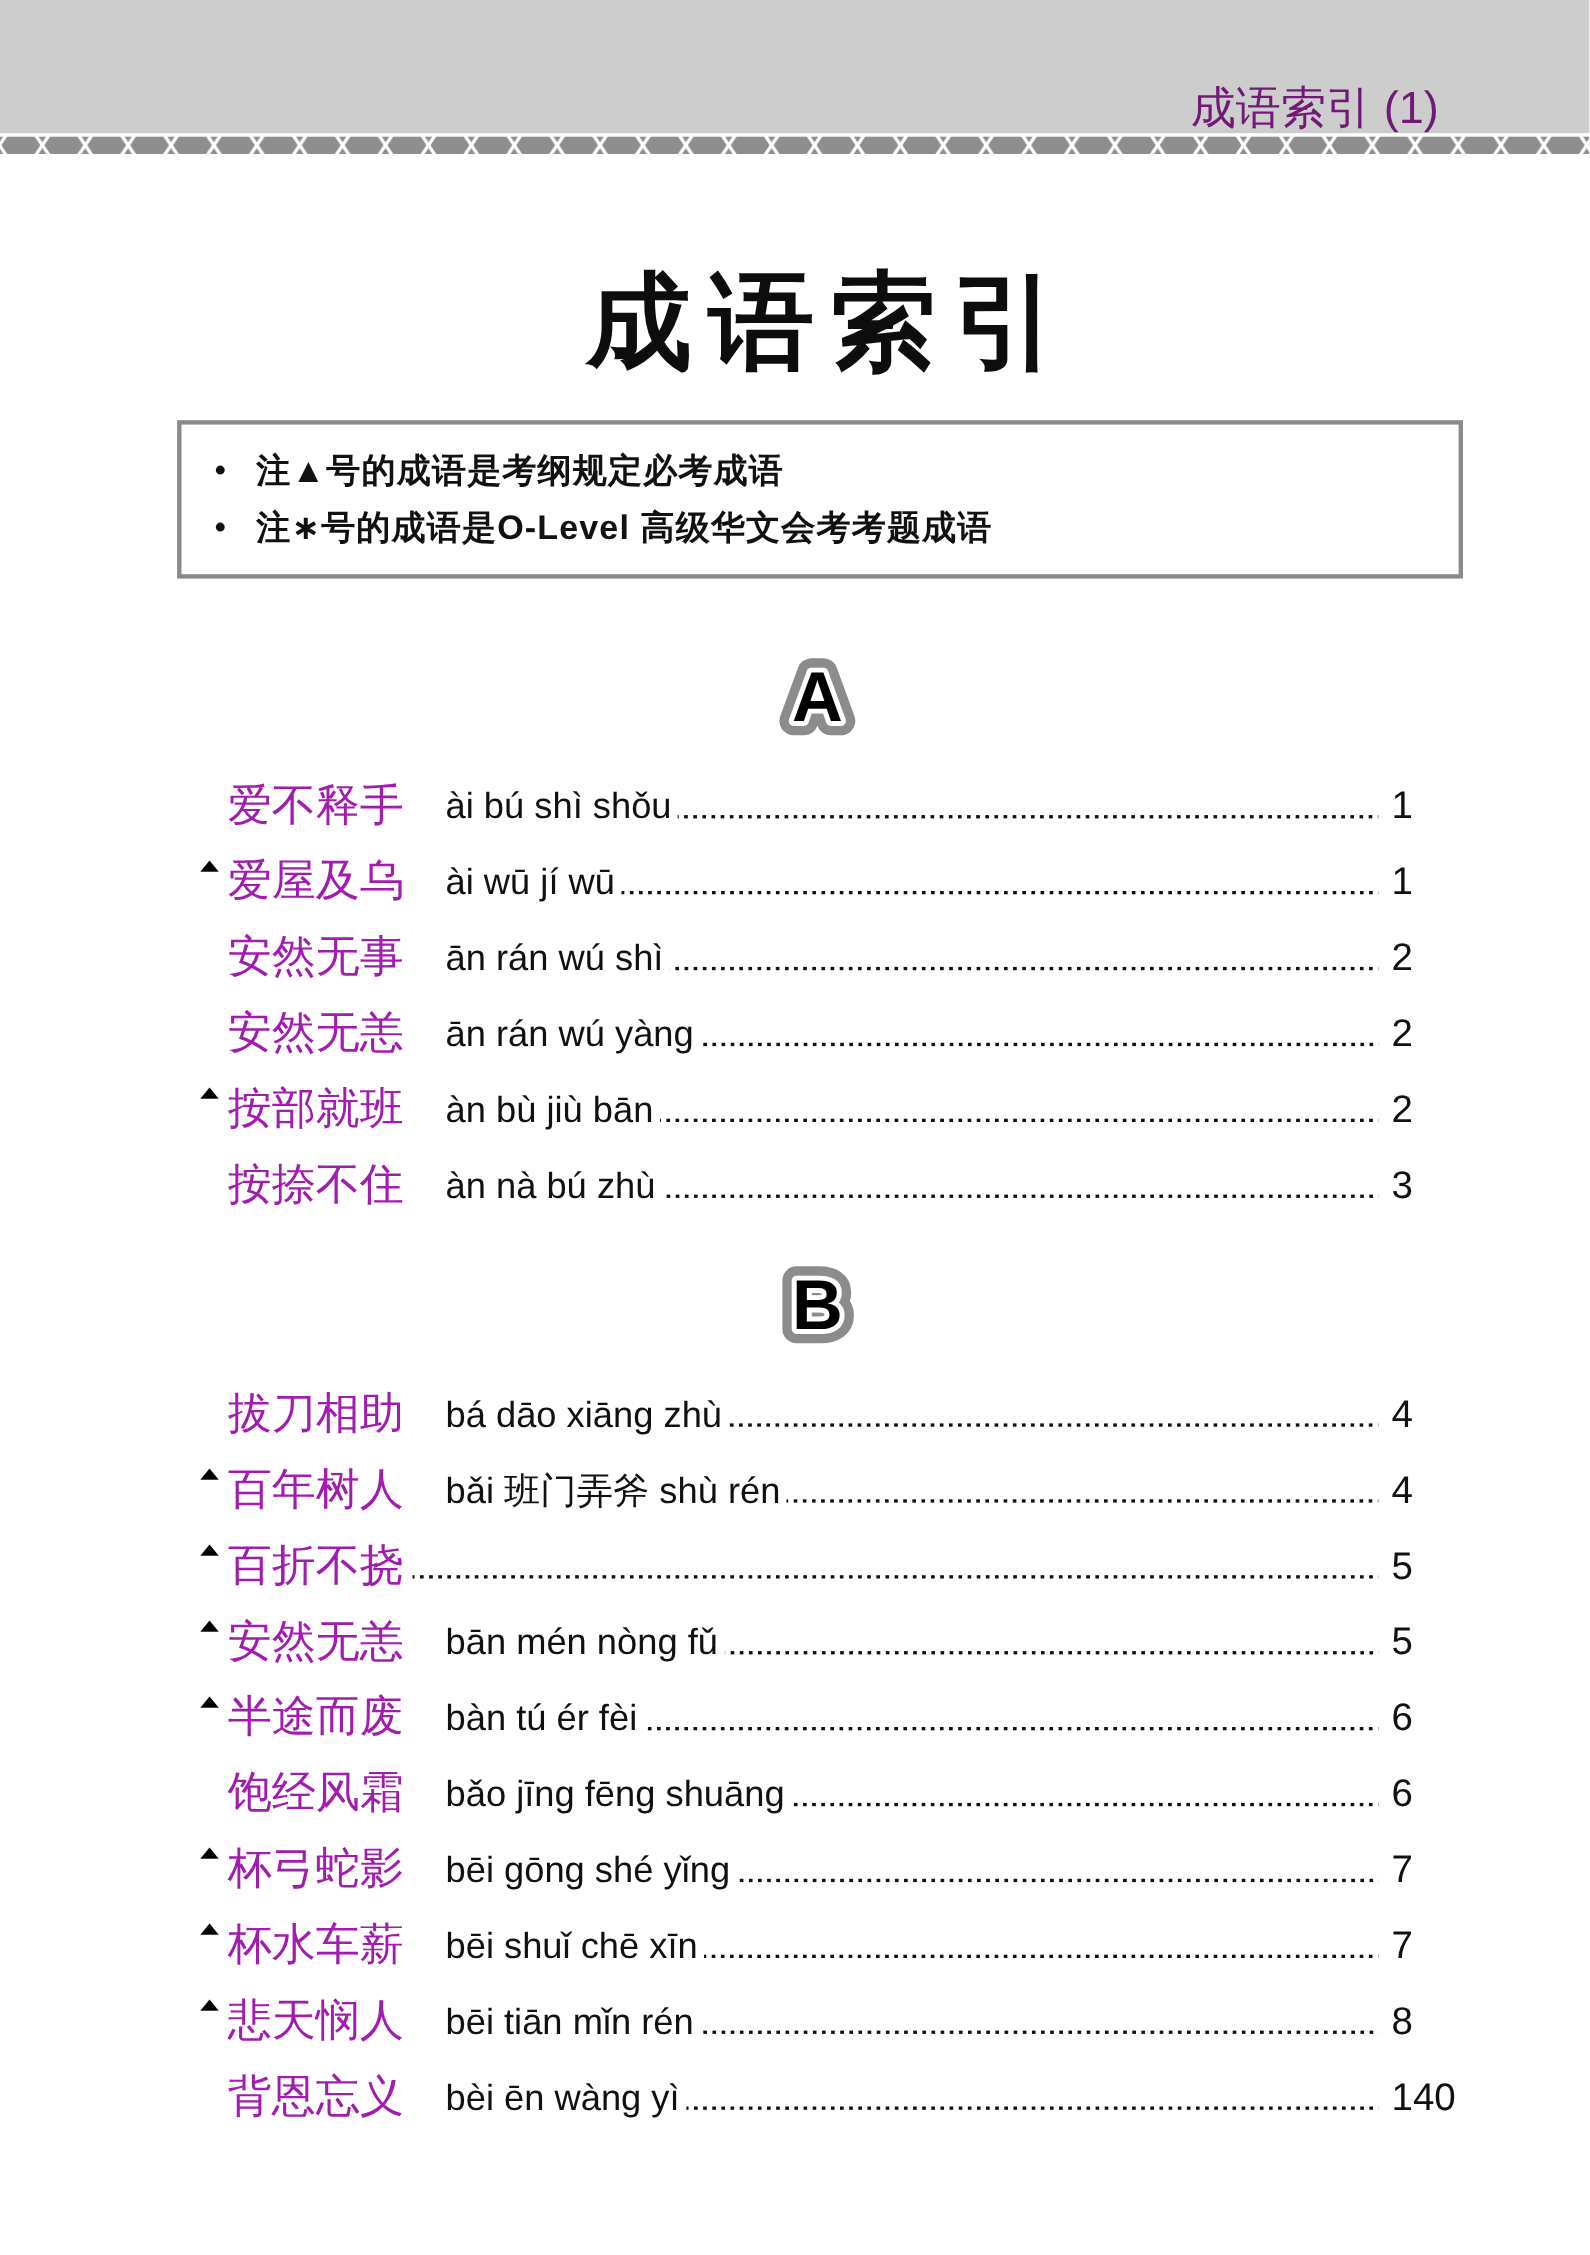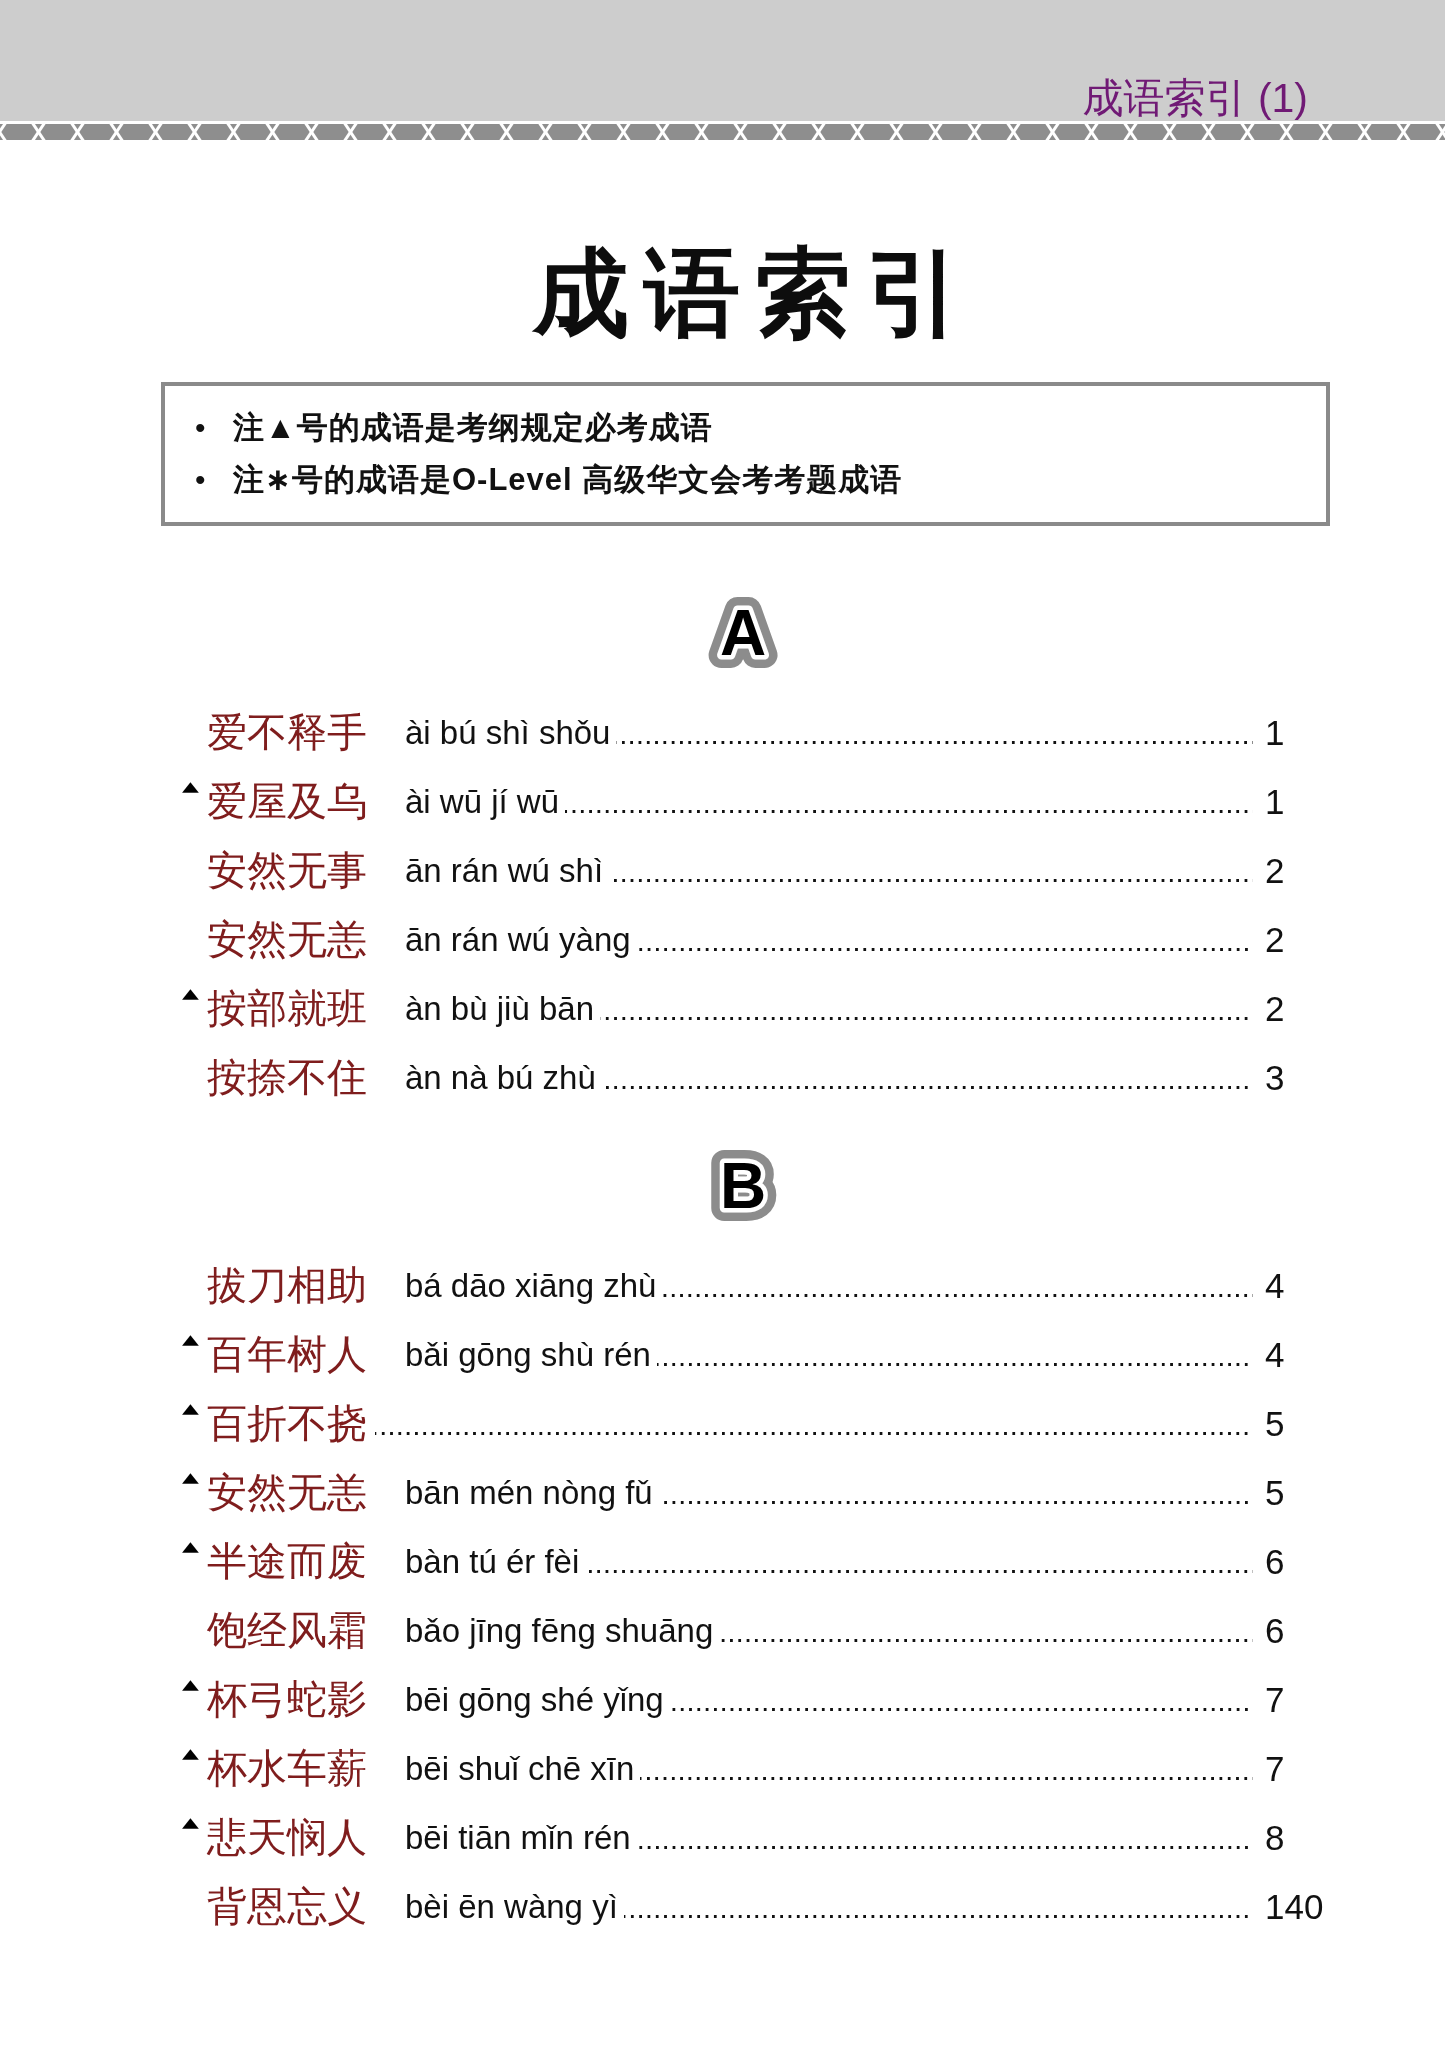--- a/index.html
+++ b/index.html
@@ -35,21 +35,21 @@
     .b-outer { fill: #8c8c8c; stroke: #8c8c8c; stroke-width: 26px; stroke-linejoin: round; }
     .b-inner { fill: #ffffff; stroke: #ffffff; stroke-width: 9px; stroke-linejoin: round; }
     .b-fill { fill: #000000; }
 
     .row { position: relative; height: 69px; display: flex; align-items: stretch; }
     .mark {
       position: absolute; left: 182px; top: 13px; font-size: 22px; line-height: 22px;
       transform: scaleY(0.62); transform-origin: top left; color: #000;
       font-family: "DejaVu Sans", sans-serif;
     }
-    .idiom { margin-left: 207px; width: 162px; flex: none; font-size: 40px; line-height: 69px; white-space: nowrap; color: #7f1d1d; }
+    .idiom { margin-left: 207px; width: 162px; flex: none; font-size: 40px; line-height: 69px; white-space: nowrap; color: #a21caf; }
     .pinyin { margin-left: 36px; flex: none; font-size: 33px; line-height: 69px; white-space: nowrap; color: #111; }
     .leader {
       flex: 1 1 auto; margin-left: 6px; margin-right: 12px; min-width: 20px;
       background-image: linear-gradient(to right, #111 0px, #111 3px, transparent 3px, transparent 100%);
       background-size: 8.3px 3px; background-repeat: repeat-x; background-position: right 43px;
     }
     .page { width: 180px; flex: none; font-size: 35px; line-height: 69px; white-space: nowrap; color: #111; }
   </style>
 </head>
 <body>
@@ -147,21 +147,21 @@
     <div class="row">
       <span class="mark"></span>
       <span class="idiom">拔刀相助</span>
       <span class="pinyin">bá dāo xiāng zhù</span>
       <span class="leader"></span>
       <span class="page">4</span>
     </div>
     <div class="row">
       <span class="mark">▲</span>
       <span class="idiom">百年树人</span>
-      <span class="pinyin">bǎi gōng shù rén</span>
+      <span class="pinyin">bǎi 班门弄斧 shù rén</span>
       <span class="leader"></span>
       <span class="page">4</span>
     </div>
     <div class="row">
       <span class="mark">▲</span>
       <span class="idiom">百折不挠</span>
       <span class="leader"></span>
       <span class="page">5</span>
     </div>
     <div class="row">

